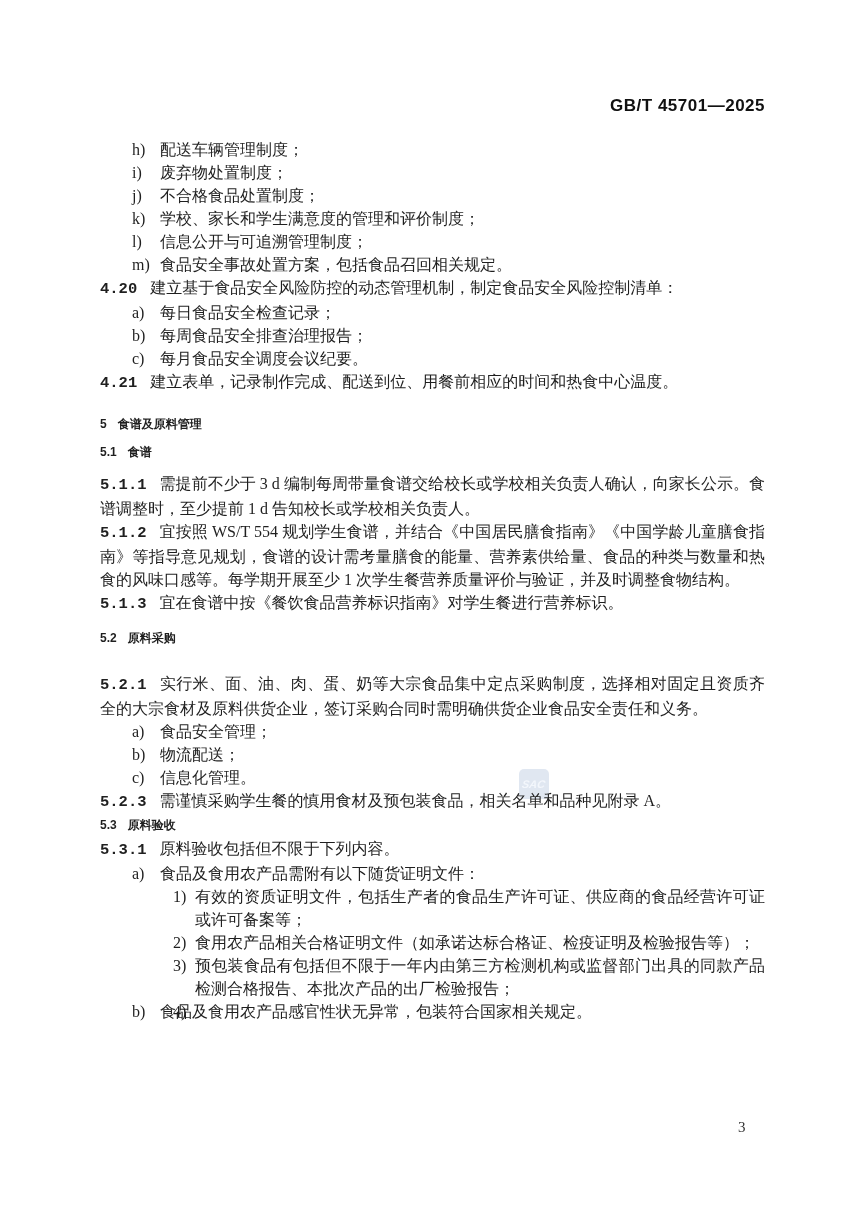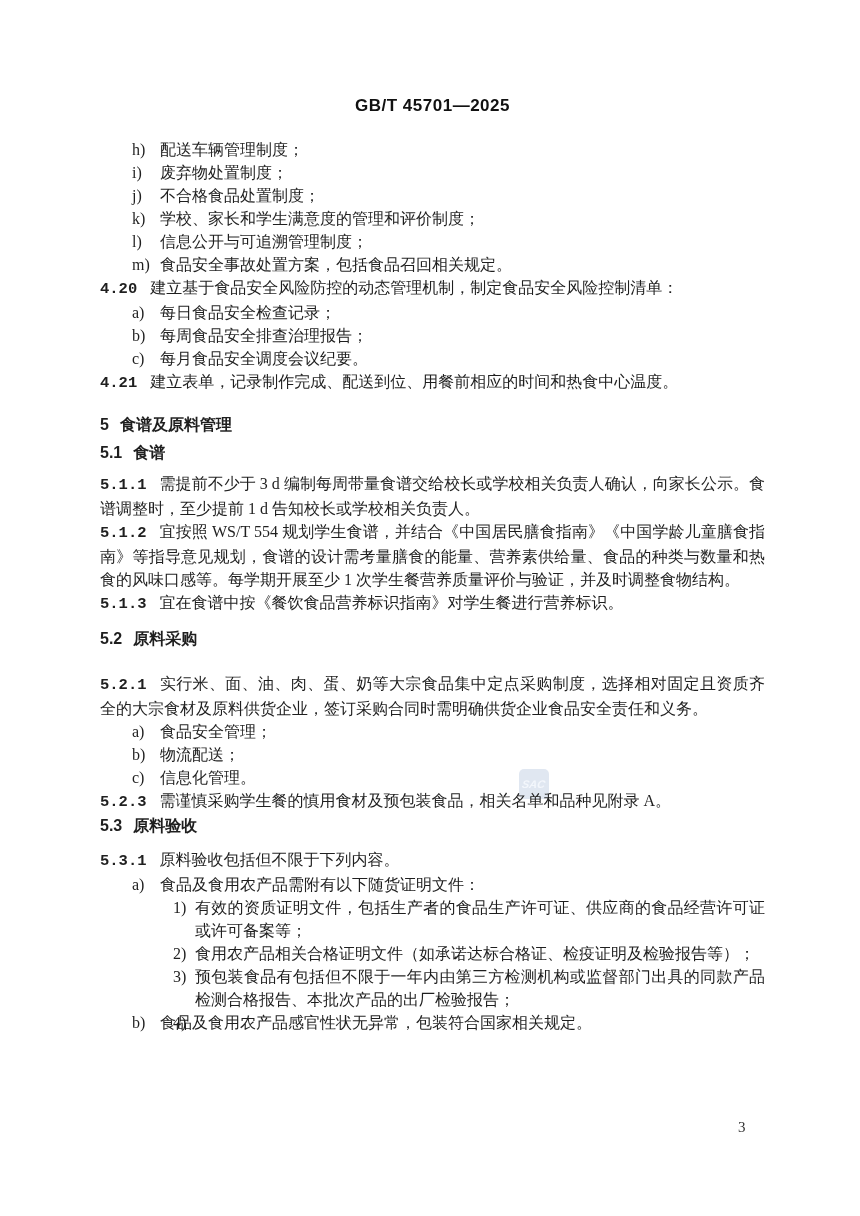--- a/index.html
+++ b/index.html
@@ -14,56 +14,56 @@
     color:#1f1f1f;
   }
   *{box-sizing:border-box;}
   .page{
     position:absolute;inset:0;
     padding:96px 95px 0 100px;
     z-index:1;
   }
   .doc-header{
     height:20px;line-height:20px;
-    text-align:center;
+    text-align:right;
     font-family:"Liberation Sans","DejaVu Sans",sans-serif;
     font-weight:700;
     font-size:17px;
     color:#111;
     margin-bottom:22px;
     letter-spacing:0.5px;
   }
   .clause{margin:0;text-align:justify;}
   .cnum{
     font-family:Liberation Mono, monospace;
     font-weight:700;
     font-size:15.5px;
     margin-right:13px;
     white-space:nowrap;
   }
   .heading{
     margin:0;
     font-family:"Liberation Sans","DejaVu Sans",sans-serif;
     font-weight:700;
-    font-size:16px;
+    font-size:12px;
   }
   .heading .hnum{margin-right:11px;}
   
   .li-a{position:relative;padding-left:60px;text-align:justify;}
   .li-a > .mk{position:absolute;left:32px;top:0;}
   
   .li-n{position:relative;padding-left:95px;text-align:justify;}
   .li-n > .mk{position:absolute;left:73px;top:0;}
   #h5{margin-top:18px;}
   #h51{margin-top:5px;}
   #c511{margin-top:8px;}
   #h52{margin-top:11px;}
   #c521{margin-top:22px;}
   #h53{}
-  #c531{margin-top:11px;}
+  #c531{}
   .page-number{
     position:absolute;
     top:1116px;left:738px;
     font-size:15px;color:#333;
     z-index:1;
   }
   .watermark{
     position:absolute;
     left:519px;top:769px;
     width:30px;height:30px;

